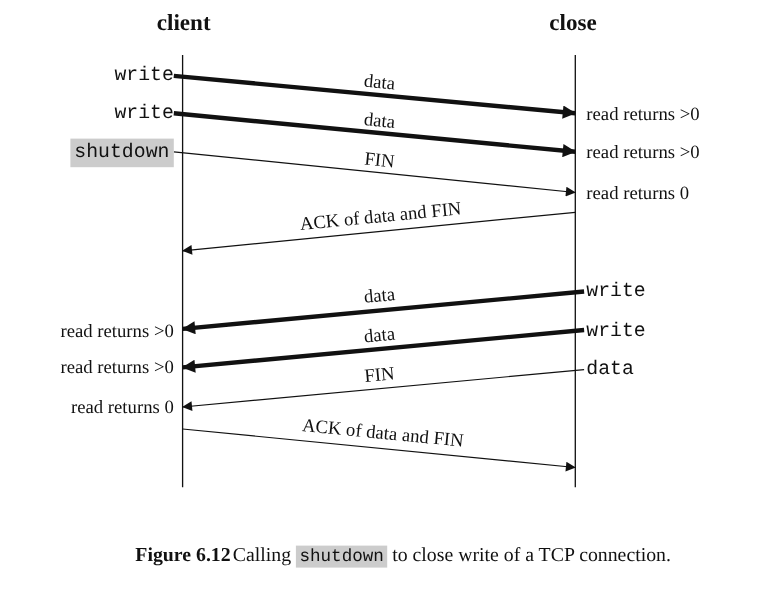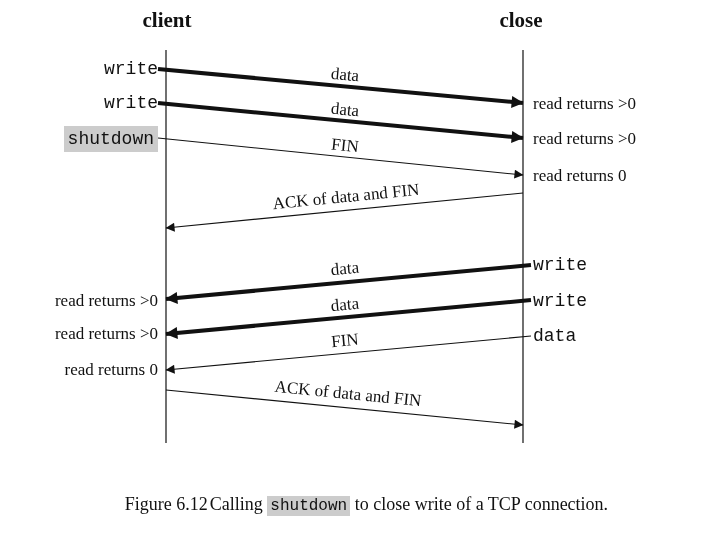--- a/index.html
+++ b/index.html
@@ -47,21 +47,21 @@
     transform-origin:center center;
   }
   .caption{
     position:absolute;
     top:494px;left:0;width:100%;
     text-align:center;
     font-size:18px;
     transform:translateX(13px);
     white-space:nowrap;
   }
-  .caption .figlabel{font-weight:normal;margin-right:2px;}
+  .caption .figlabel{font-weight:bold;margin-right:2px;}
   .caption .code{
     font-family:"Liberation Mono","DejaVu Sans Mono",monospace;
     font-size:16px;
     background:#cccccc;
     padding:1px 3px;
   }
 </style>
 </head>
 <body>
 

